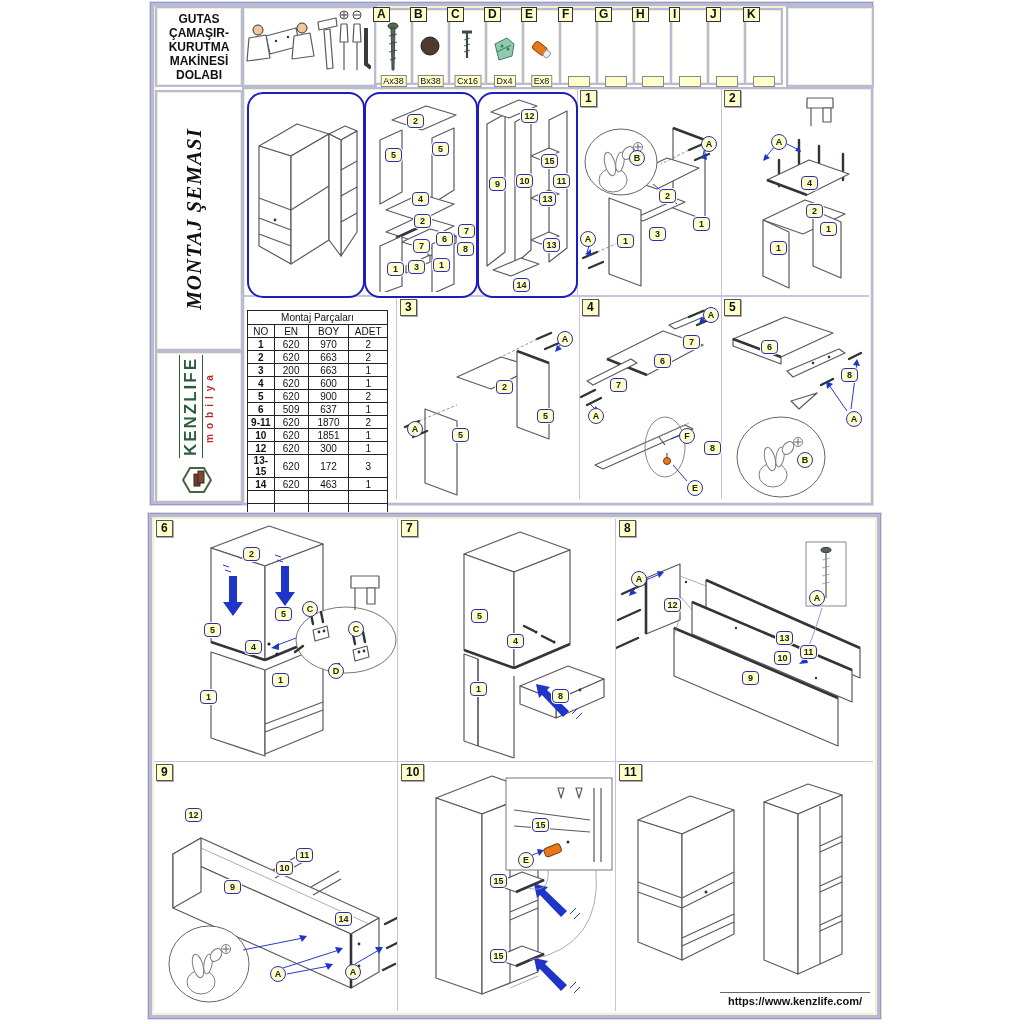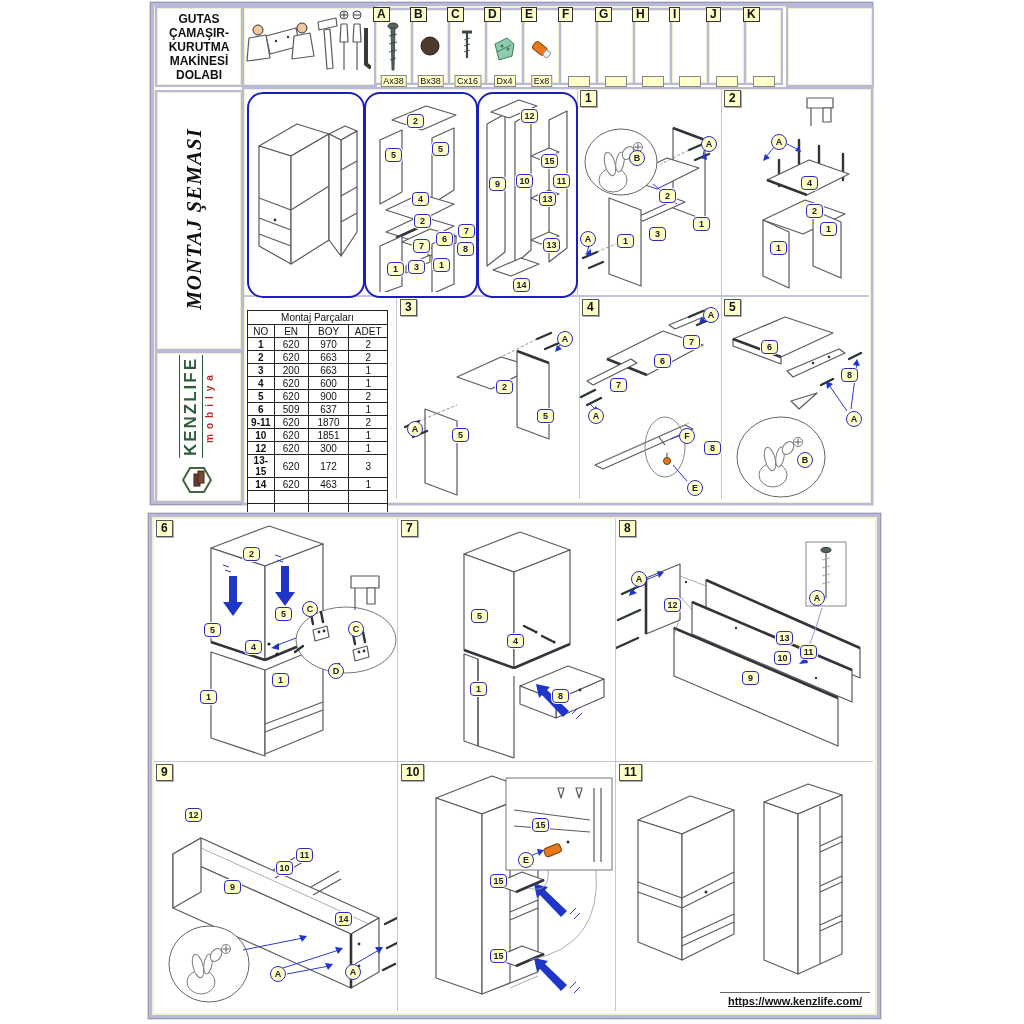--- a/index.html
+++ b/index.html
@@ -45,21 +45,21 @@
   .diagram line{stroke:#585a60;stroke-width:1.2;}
   .diagram .hv{stroke:#33343a;stroke-width:2.6;}
   .diagram .scr{stroke:#2c372f;stroke-width:2.4;stroke-linecap:round;}
   .diagram .thin{stroke:#8a8c92;stroke-width:.7;}
   .diagram .dash{stroke-dasharray:3 2;stroke-width:.8;stroke:#777;}
   .diagram .bluearrow{fill:#1f35c8;stroke:none;}
   .diagram .bline{stroke:#2a3ac8;stroke-width:1;}
   .diagram .hand ellipse,.diagram .hand circle{fill:#fff;stroke:#7b7d84;stroke-width:1;}
   .diagram .hand line{stroke:#555;stroke-width:.9;}
   .footer{position:absolute;left:104px;right:3px;bottom:3px;font-weight:bold;font-size:11px;}
-  .fw{ text-align:center;padding:2px 0;border-top:1px solid #666;text-decoration:underline;}
+  .fw{ text-align:center;padding:2px 0;border-top:1px solid #666;}
   .fp{ border-top:1px solid #444;text-align:center;padding:2px 0;}
   .phoneicon{font-family:"DejaVu Sans",sans-serif;font-size:12px;}
 </style>
 </head>
 <body>
 
 <div id="page">
 
   <div class="sheet" style="left:150px;top:2px;width:721px;height:501px;"></div>
 

